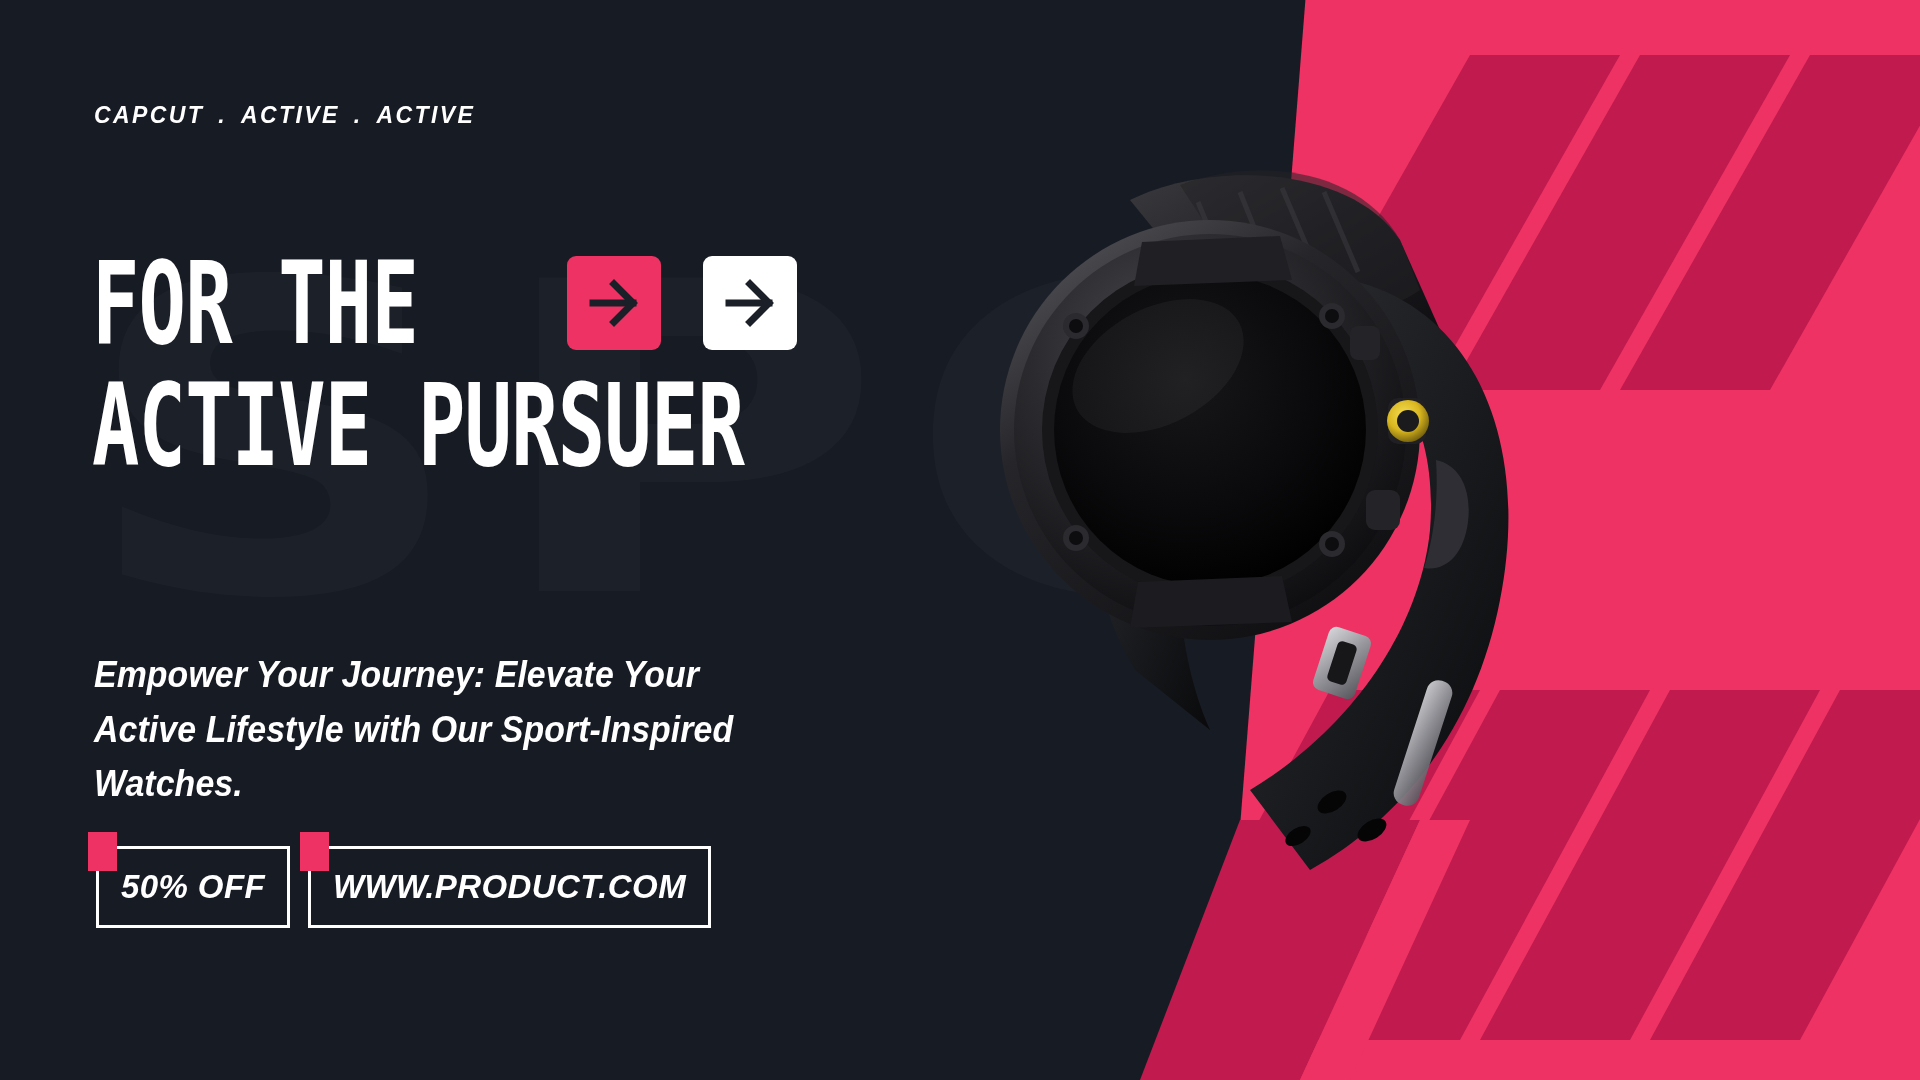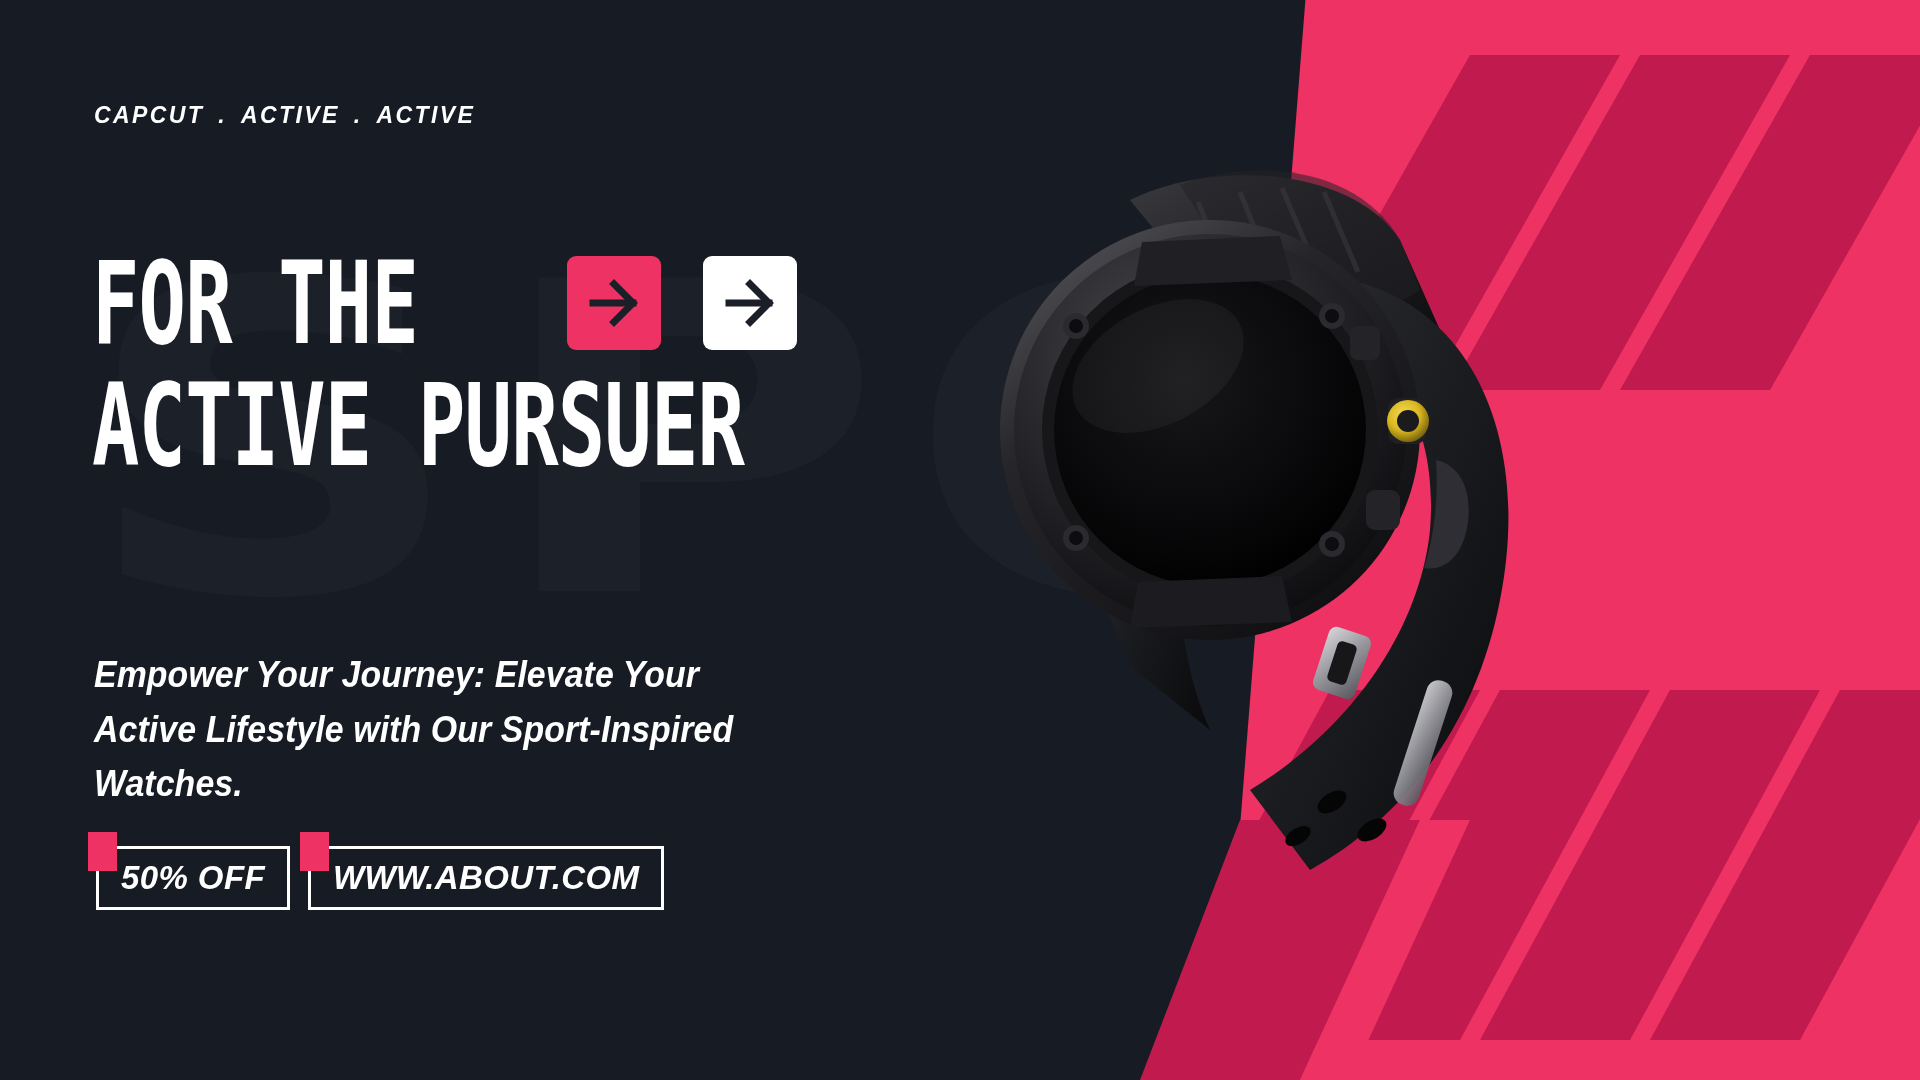--- a/index.html
+++ b/index.html
@@ -118,21 +118,21 @@
     transform-origin:left top;
   }
 
   .badges {
     position:absolute; left:96px; top:846px;
     display:flex; align-items:flex-start; gap:18px;
   }
   .badge { position:relative; }
   .badge-box {
     border:3px solid #ffffff;
-    height:64px;
+    height:82px;
     display:flex; align-items:center;
     padding:0 22px;
     font-size:33px;
     font-weight:700;
     font-style:italic;
     color:#ffffff;
     letter-spacing:0.4px;
     white-space:nowrap;
   }
   .badge-corner {
@@ -310,18 +310,18 @@
 
     <p class="subtitle">Empower Your Journey: Elevate Your Active Lifestyle with Our Sport-Inspired Watches.</p>
 
     <div class="badges">
       <div class="badge">
         <span class="badge-corner"></span>
         <div class="badge-box">50% OFF</div>
       </div>
       <div class="badge">
         <span class="badge-corner"></span>
-        <div class="badge-box">WWW.ABOUT.COM</div>
+        <div class="badge-box">WWW.PRODUCT.COM</div>
       </div>
     </div>
 
   </div>
 </div>
 
 </body></html>

